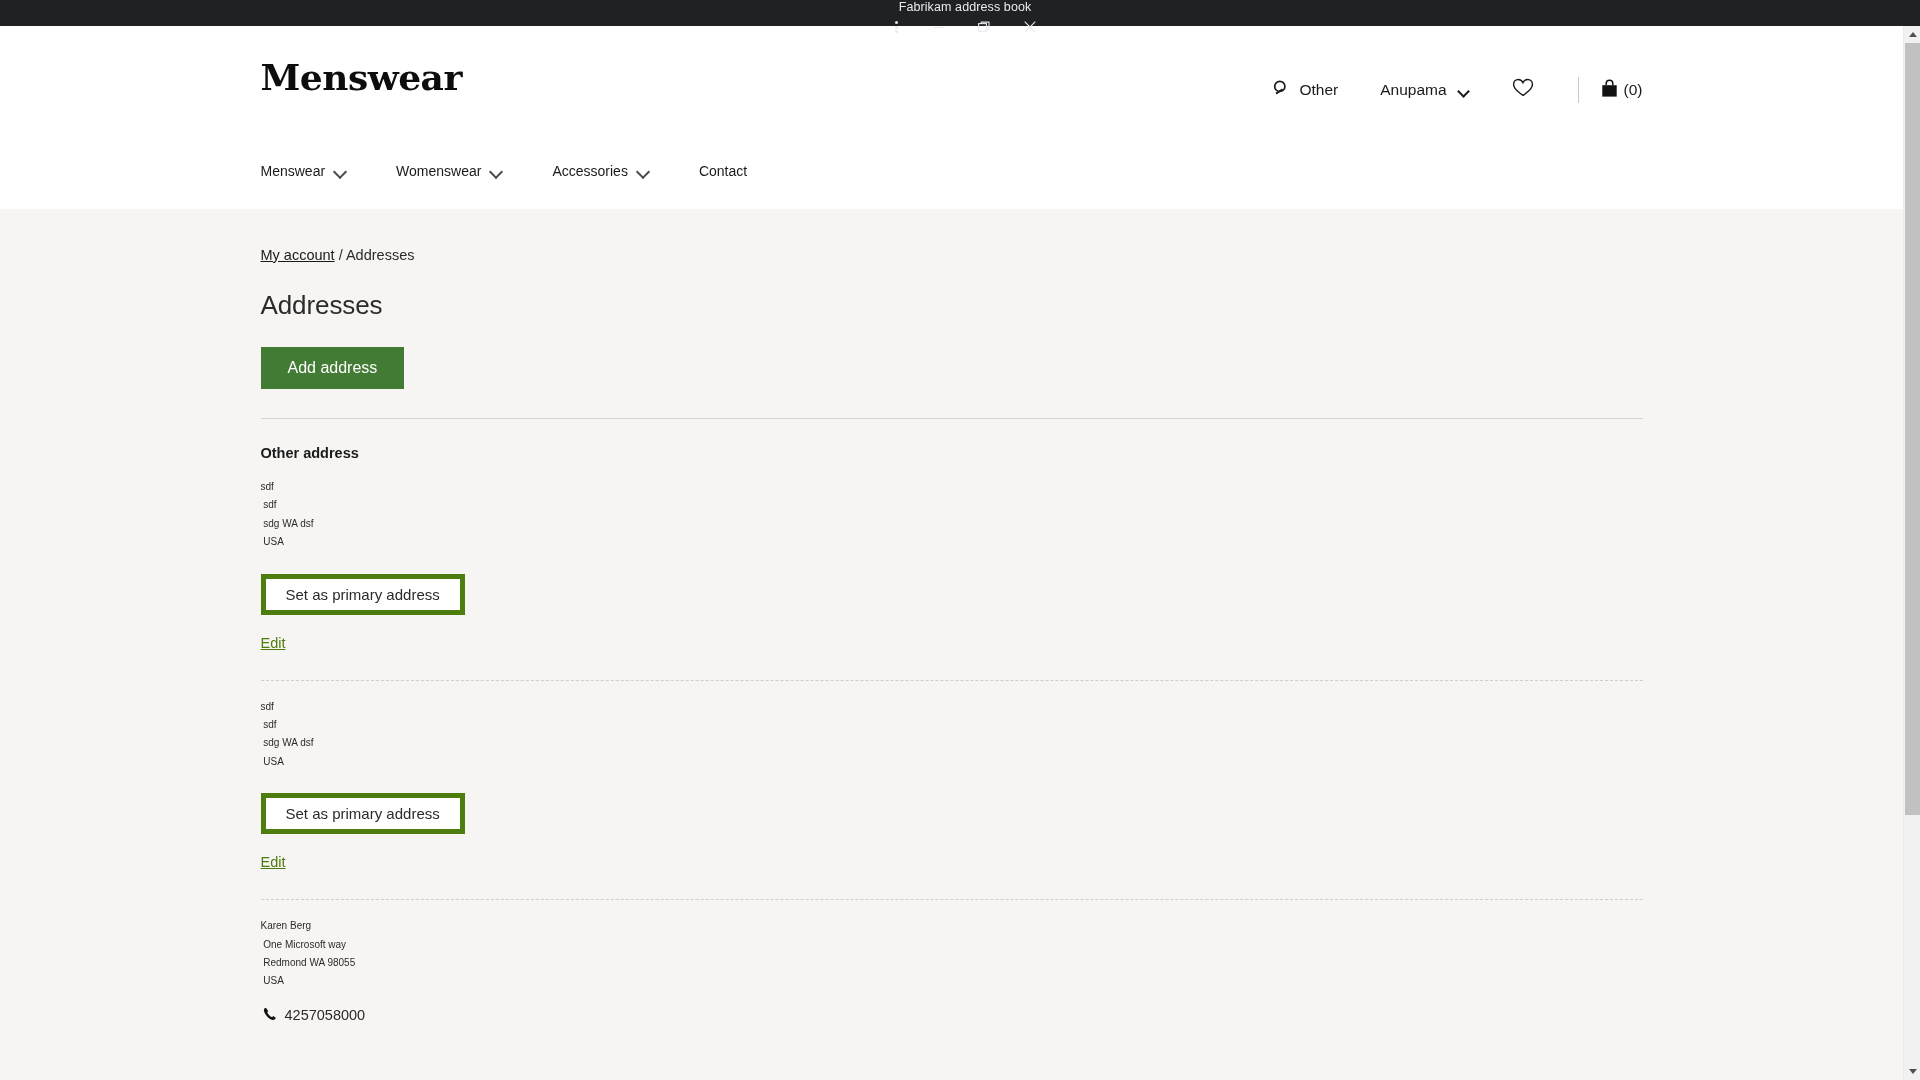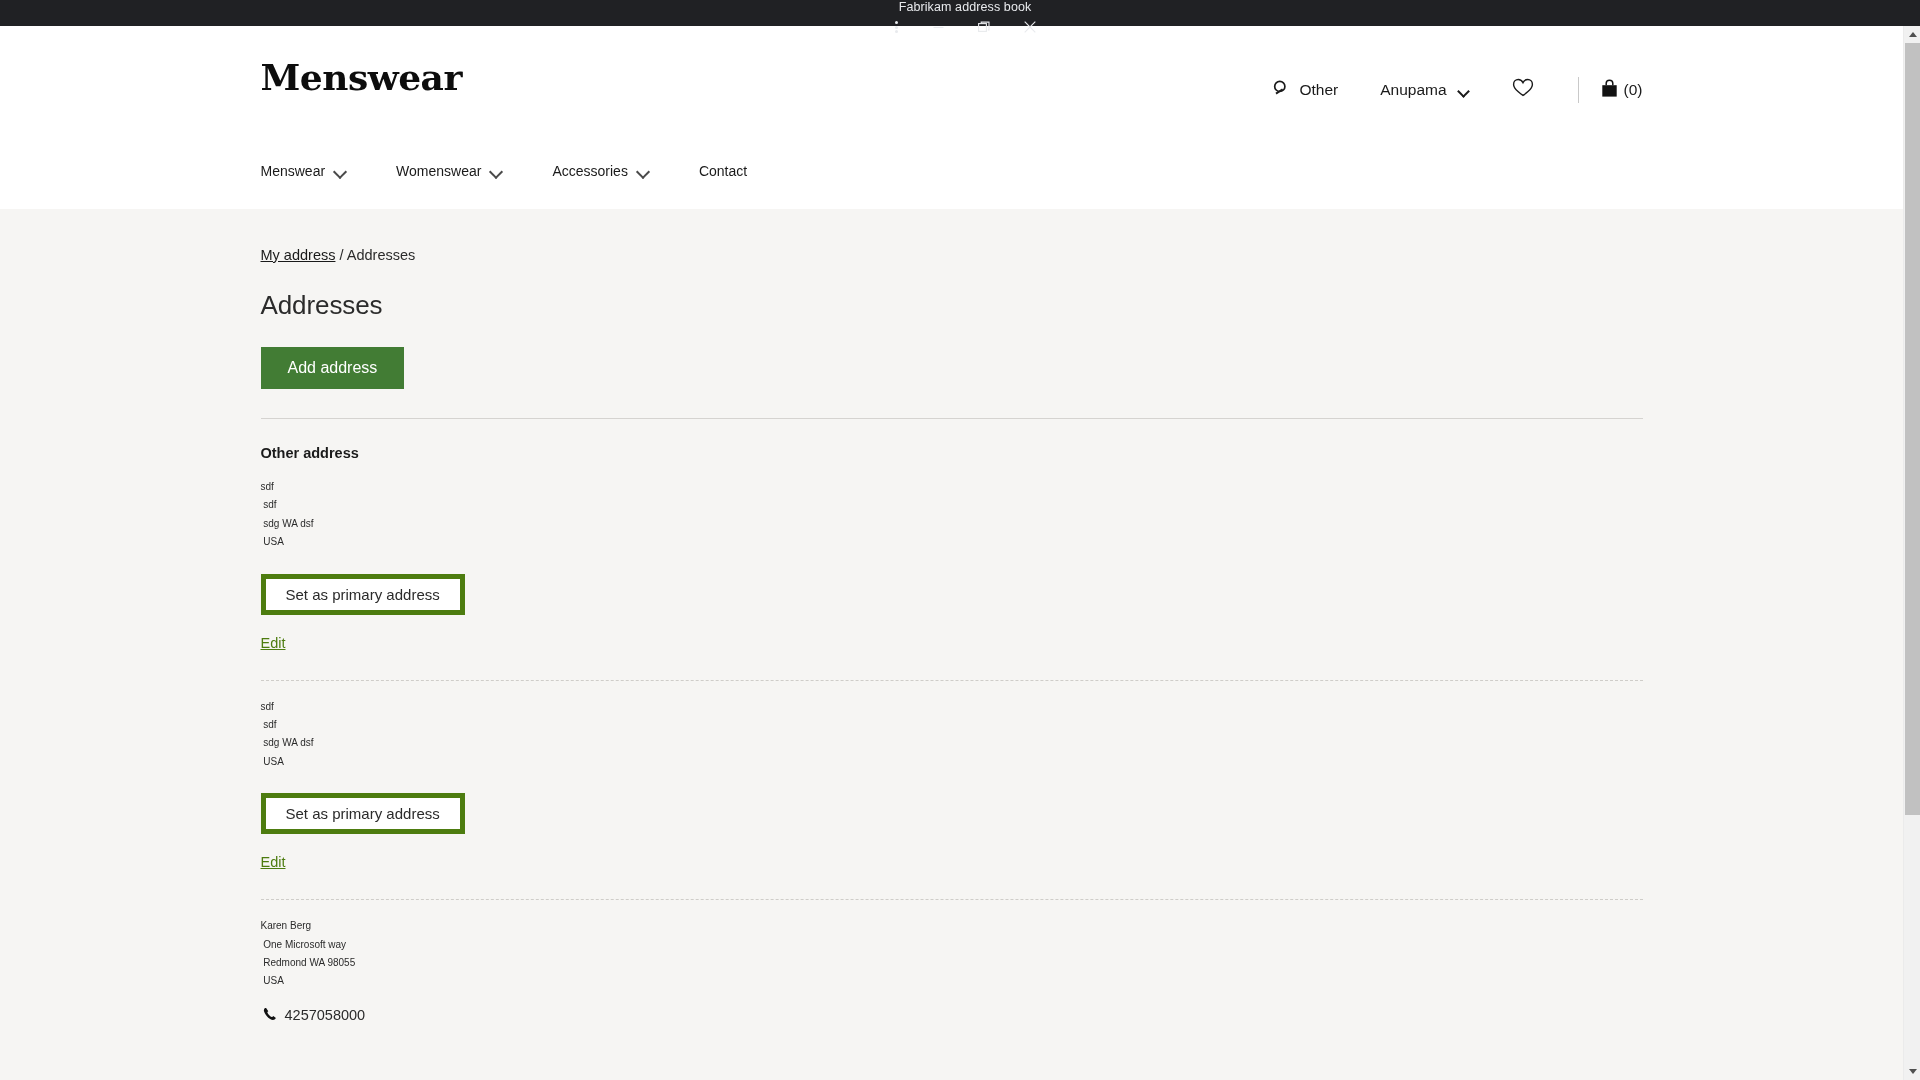--- a/index.html
+++ b/index.html
@@ -425,21 +425,21 @@
             <span>Contact</span>
           </div>
         </div>
 
       </div>
     </div>
 
     <div class="content">
 
       <div class="breadcrumb">
-        <a href="#">My address</a><span class="sep"> / </span><span>Addresses</span>
+        <a href="#">My account</a><span class="sep"> / </span><span>Addresses</span>
       </div>
 
       <h1 class="page-title">Addresses</h1>
 
       <button class="btn-primary">Add address</button>
 
       <div class="rule"></div>
 
       <div class="section-label">Other address</div>
 

